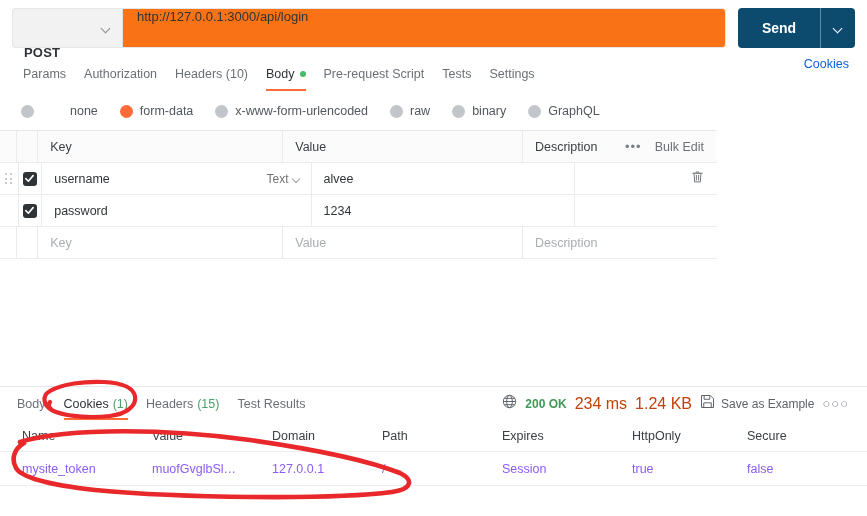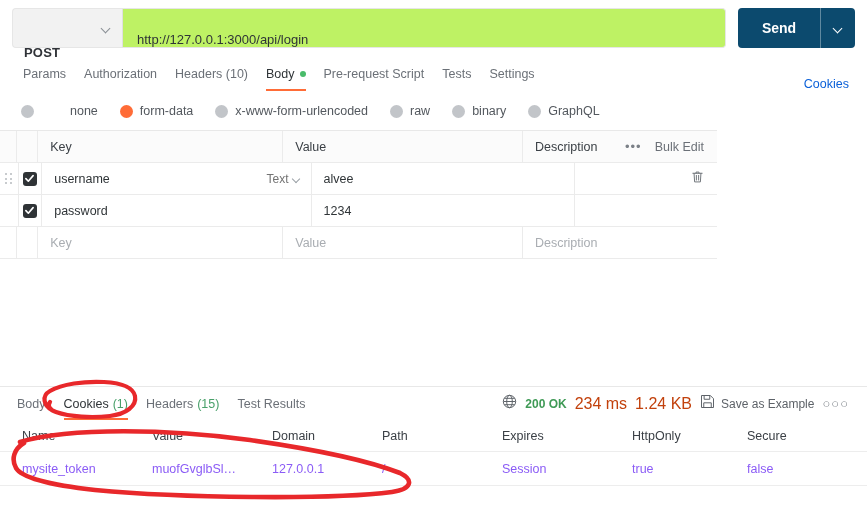--- a/index.html
+++ b/index.html
@@ -26,23 +26,23 @@
     padding: 0 11px; cursor: pointer;
   }
   .method-label { font-size: 13px; font-weight: 700; color: #303338; letter-spacing: .2px; margin-top: 48px; }
   .chev { width: 9px; height: 9px; position: relative; flex: none; }
   .chev::after {
     content: ""; position: absolute; left: 0; top: 1px;
     width: 6px; height: 6px; border-right: 1.4px solid #8a8f95;
     border-bottom: 1.4px solid #8a8f95; transform: rotate(45deg);
   }
   .url-input {
-    flex: 1; height: 40px; background: #bef264;
+    flex: 1; height: 40px; background: #f97316;
     border: 1px solid #e6e6e6; border-radius: 0 4px 4px 0;
-    display: flex; align-items: flex-end; padding: 0 14px;
+    display: flex; align-items: flex-start; padding: 0 14px;
     font-size: 13px; color: #2f3437; cursor: text;
     border-left: 1px solid #e0e0e0;
   }
   .send-wrap {
     margin-left: 12px; height: 40px; display: flex; align-items: stretch;
     background: #0c4a6e; border-radius: 4px; overflow: hidden;
   }
   .send-btn {
     width: 82px; display: flex; align-items: center; justify-content: center;
     color: #fff; font-size: 14px; font-weight: 700; cursor: pointer;
@@ -50,21 +50,21 @@
   .send-div { width: 1px; background: rgba(255,255,255,.35); }
   .send-caret {
     width: 34px; display: flex; align-items: center; justify-content: center;
     cursor: pointer;
   }
   .send-caret .chev::after { border-color: #ffffff; }
 
   
   .req-tabs {
     position: absolute; left: 0; top: 57px; width: 867px; height: 34px;
-    display: flex; align-items: flex-end; padding: 0 14px;
+    display: flex; align-items: flex-start; padding: 0 14px;
   }
   .rtab {
     position: relative; height: 34px; display: flex; align-items: center;
     gap: 5px; padding: 0 9px; font-size: 12.5px; color: #6b7077; cursor: pointer;
     white-space: nowrap;
   }
   .rtab.active { color: #2f3437; }
   .rtab.active::after {
     content: ""; position: absolute; left: 9px; right: 9px; bottom: 0;
     height: 2px; background: #ff6c37;

